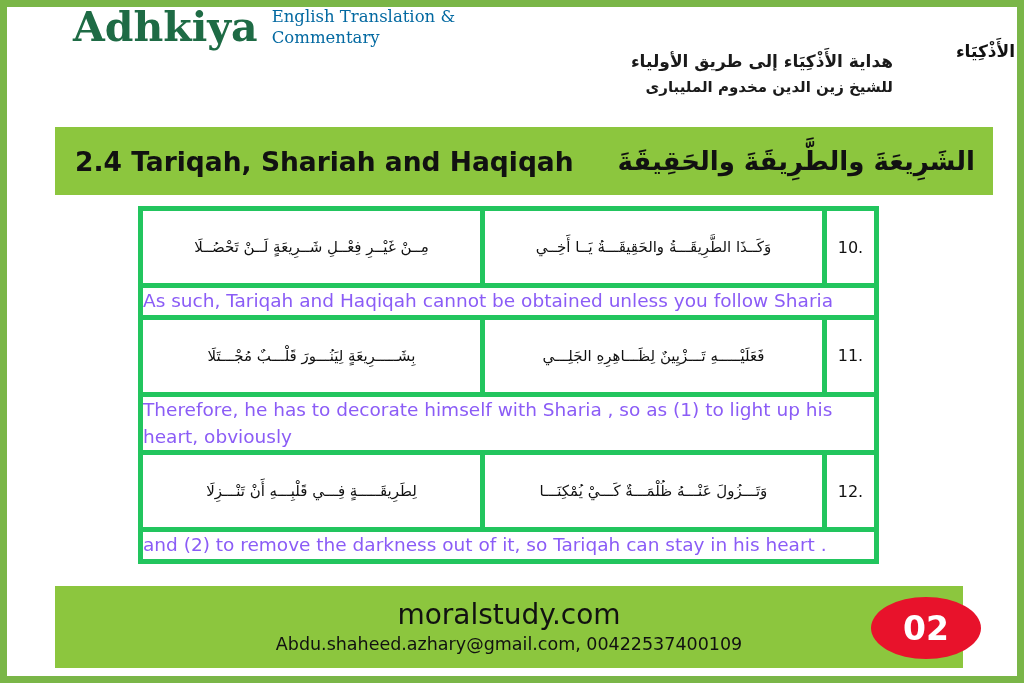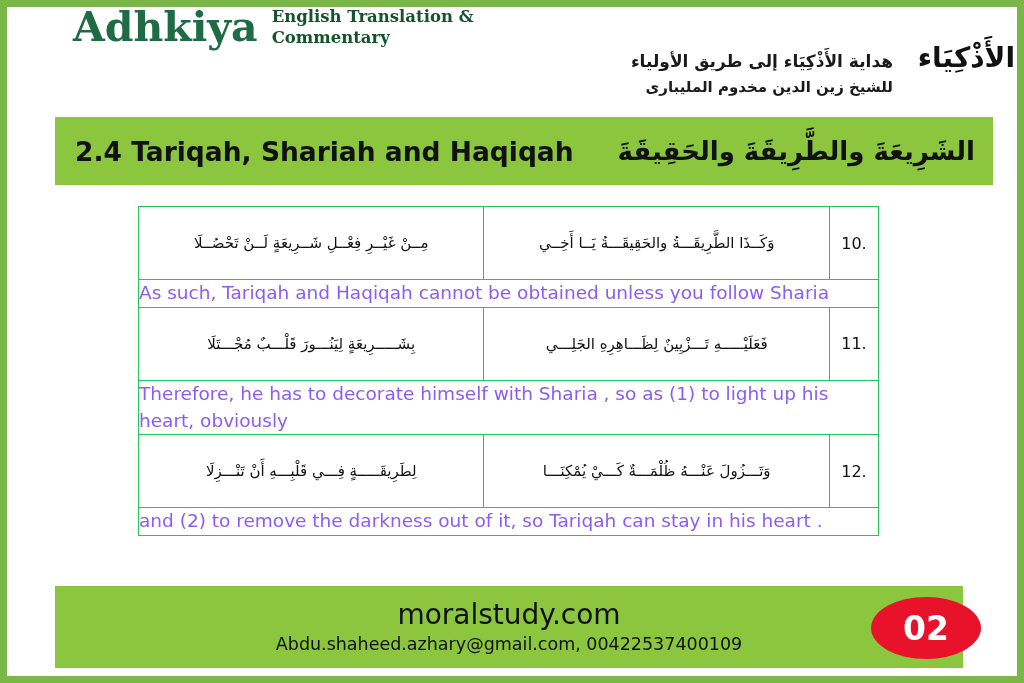--- a/index.html
+++ b/index.html
@@ -41,23 +41,23 @@
     font-family: "DejaVu Serif", serif;
     font-weight: bold;
     font-size: 41px;
     color: #1e6b45;
     letter-spacing: 0px;
     line-height: 1;
   }
   .brand-sub {
     margin-left: 14px;
     font-family: "DejaVu Serif", serif;
-    font-weight: bold;
+    font-weight: normal;
     font-size: 16.5px;
-    color: #14532d;
+    color: #0369a1;
     line-height: 1.25;
     max-width: 215px;
   }
   .header-arabic {
     position: absolute;
     right: 140px;
     top: 26px;
     text-align: right;
     direction: rtl;
     font-family: "DejaVu Sans", sans-serif;
@@ -73,30 +73,30 @@
     font-size: 15px;
     font-weight: bold;
     line-height: 1.6;
   }
   .header-arabic-title {
     position: absolute;
     right: 18px;
     top: 34px;
     direction: rtl;
     font-family: "DejaVu Sans", sans-serif;
-    font-size: 28px;
+    font-size: 17px;
     font-weight: bold;
     color: #111111;
   }
 
   
   .title-bar {
     position: absolute;
     left: 48px;
-    top: 110px;
+    top: 120px;
     width: 938px;
     height: 68px;
     background: #8cc63e;
     display: flex;
     align-items: center;
     justify-content: space-between;
     box-sizing: border-box;
     padding: 0 18px 0 20px;
   }
   .title-en {
@@ -116,21 +116,21 @@
   
   .verse-table {
     position: absolute;
     left: 131px;
     top: 199px;
     width: 741px;
     border-collapse: collapse;
     table-layout: fixed;
   }
   .verse-table td {
-    border: 1px solid #22c55e;
+    border: 5px solid #22c55e;
     vertical-align: middle;
     padding: 0;
   }
   .cell-b {
     width: 330px;
     height: 72px;
     text-align: center;
     direction: rtl;
     font-family: "DejaVu Sans", sans-serif;
     font-size: 15px;

